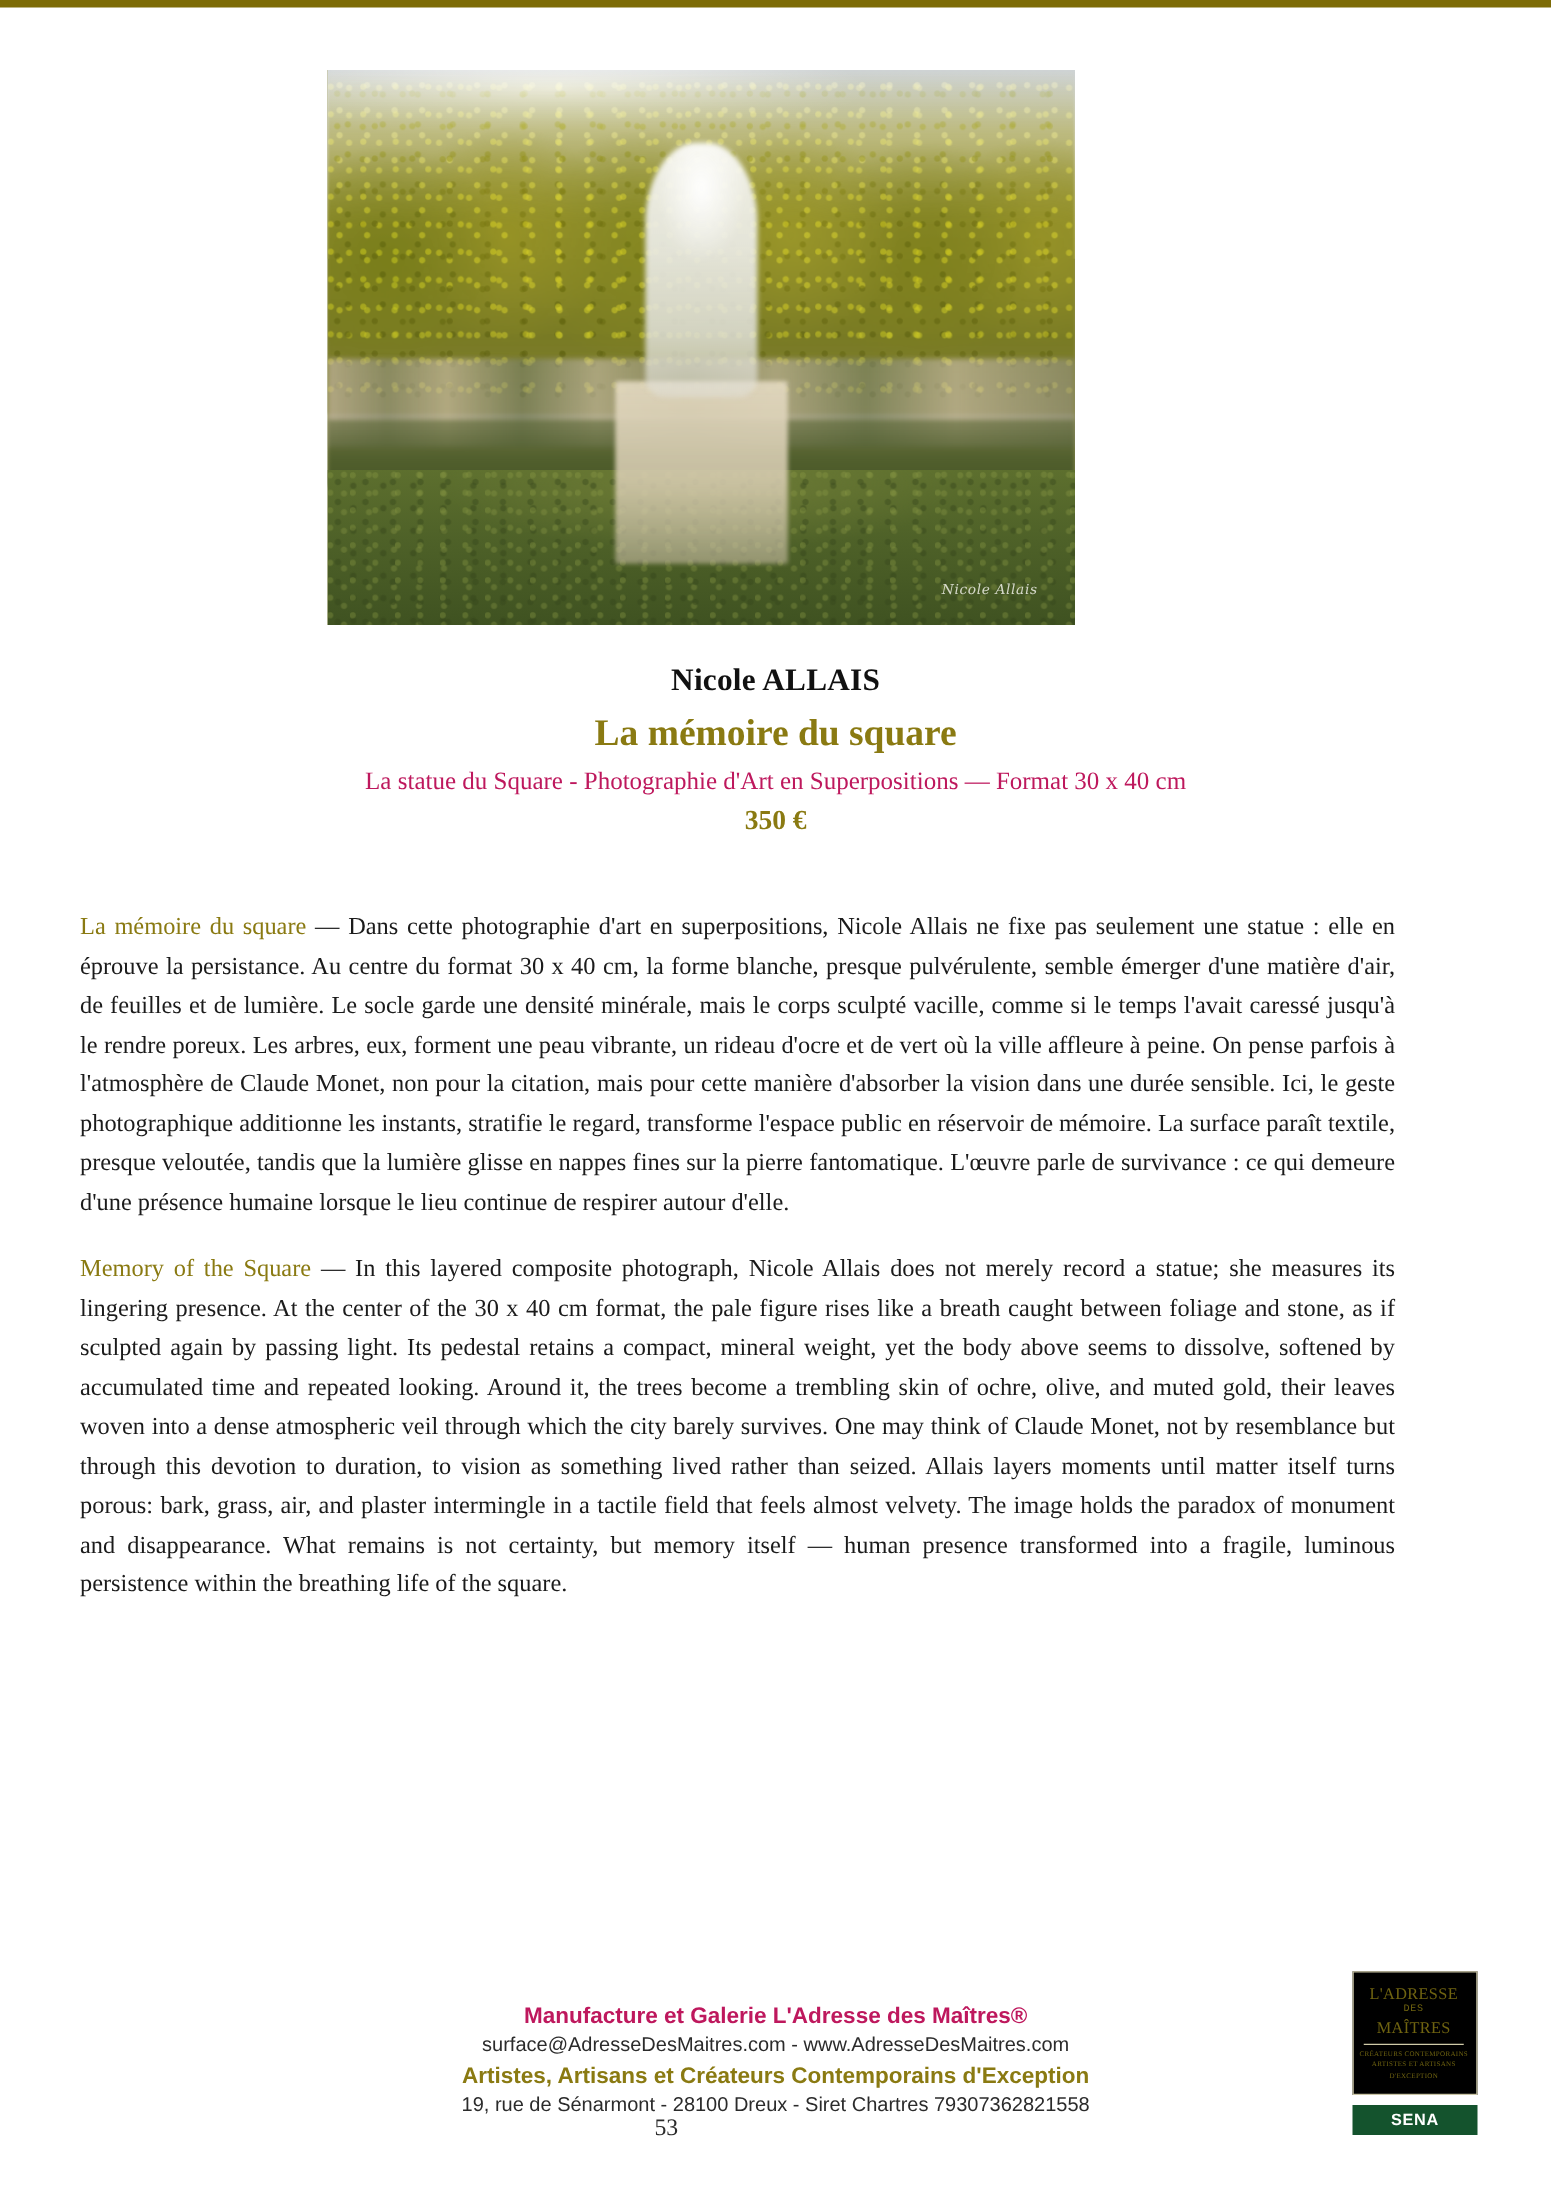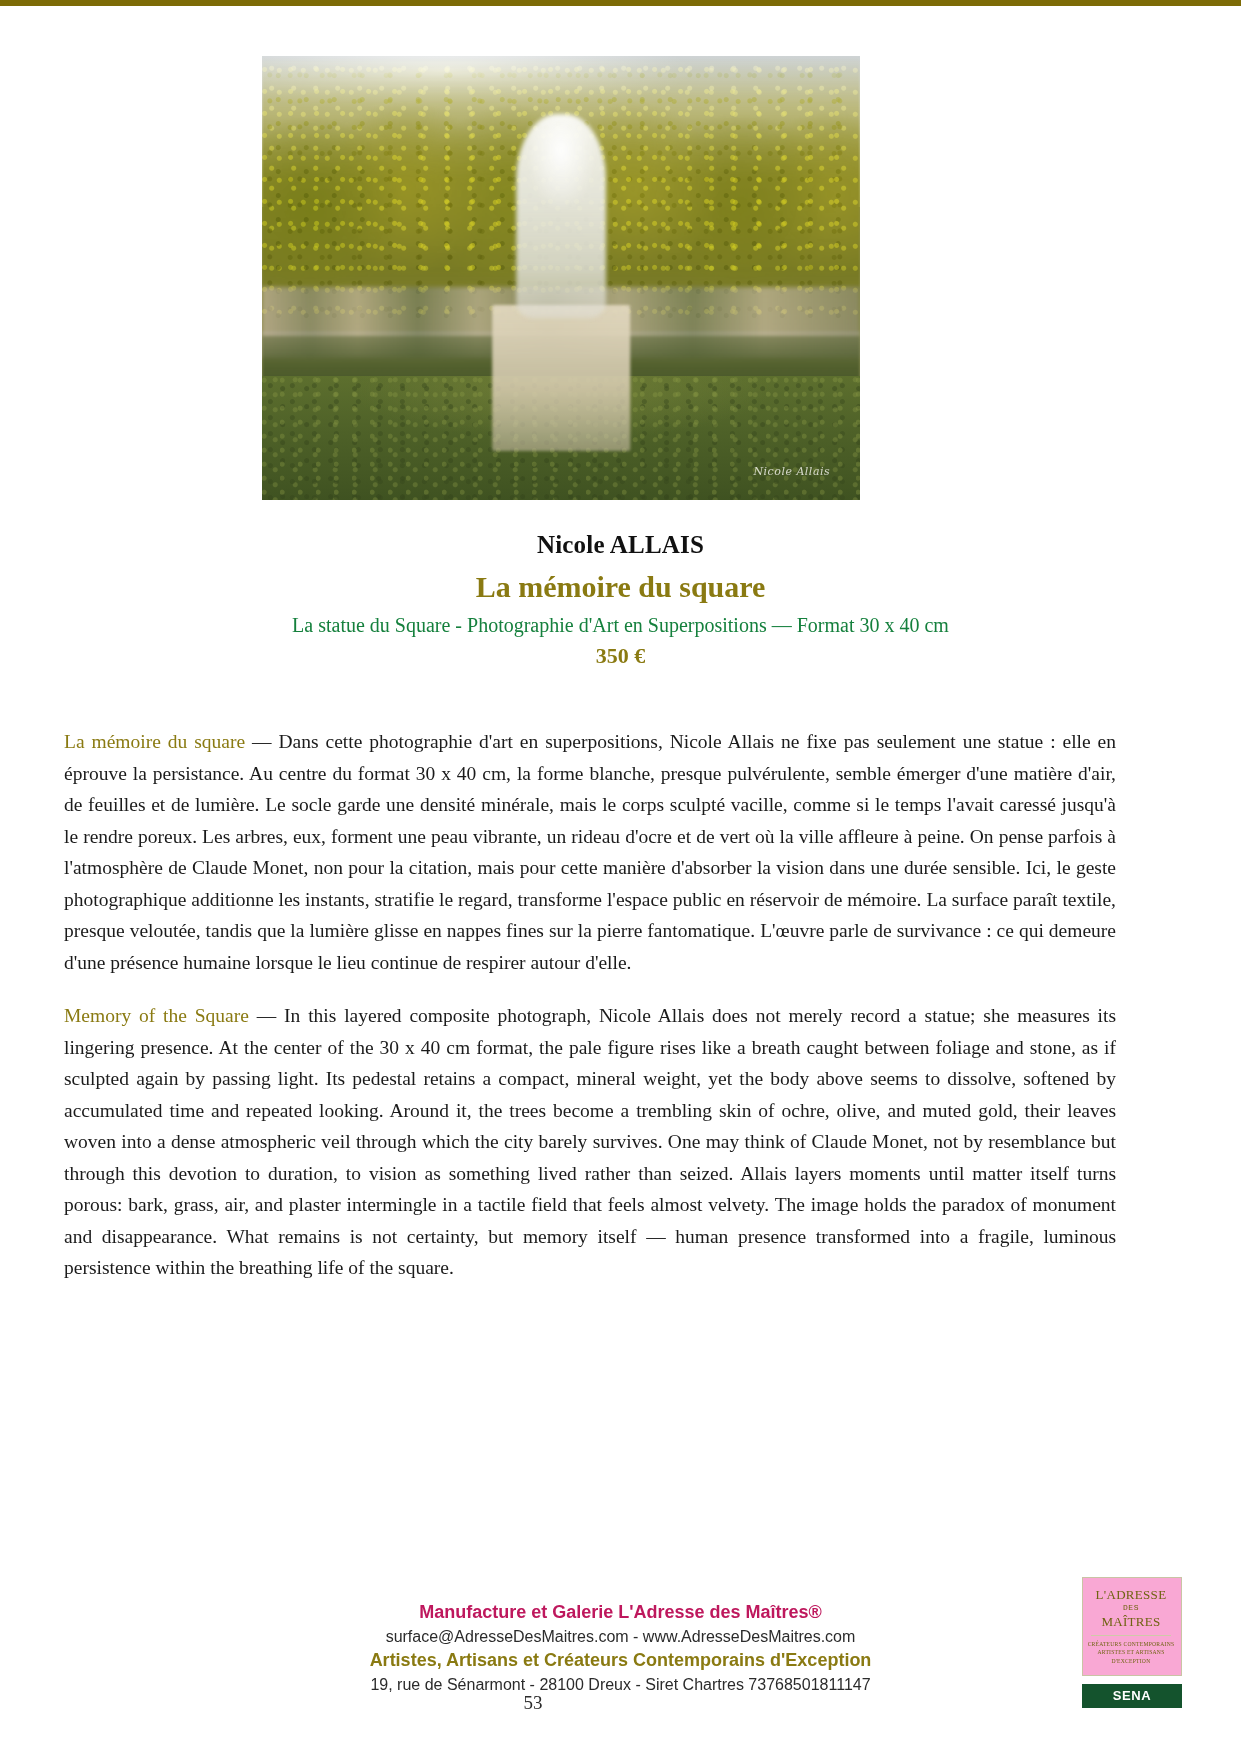--- a/index.html
+++ b/index.html
@@ -175,21 +175,21 @@
     font-weight: bold;
     font-size: 30px;
     color: #8a7a12;
   }
   .work-subtitle {
     position: absolute;
     top: 614px; left: 0; width: 1241px;
     text-align: center;
     font-family: "Liberation Serif", serif;
     font-size: 20px;
-    color: #15803d;
+    color: #be185d;
   }
   .work-price {
     position: absolute;
     top: 643px; left: 0; width: 1241px;
     text-align: center;
     font-family: "Liberation Serif", serif;
     font-weight: bold;
     font-size: 22px;
     color: #8a7a12;
   }
@@ -257,21 +257,21 @@
 
   
   .logo-block {
     position: absolute;
     left: 1082px;
     top: 1577px;
     width: 100px;
   }
   .logo-card {
     border: 1px solid #c9c4a4;
-    background: #f9a8d4;
+    background: #000000;
     padding: 9px 6px 10px 4px;
     text-align: center;
   }
   .logo-l1 {
     font-family: "Liberation Serif", serif;
     font-size: 13px;
     color: #6f6310;
     letter-spacing: 0.3px;
     line-height: 15px;
   }
@@ -346,21 +346,21 @@
     </p>
     <p class="para">
       <span class="lead">Memory of the Square</span><span> — </span><span>In this layered composite photograph, Nicole Allais does not merely record a statue; she measures its lingering presence. At the center of the 30 x 40 cm format, the pale figure rises like a breath caught between foliage and stone, as if sculpted again by passing light. Its pedestal retains a compact, mineral weight, yet the body above seems to dissolve, softened by accumulated time and repeated looking. Around it, the trees become a trembling skin of ochre, olive, and muted gold, their leaves woven into a dense atmospheric veil through which the city barely survives. One may think of Claude Monet, not by resemblance but through this devotion to duration, to vision as something lived rather than seized. Allais layers moments until matter itself turns porous: bark, grass, air, and plaster intermingle in a tactile field that feels almost velvety. The image holds the paradox of monument and disappearance. What remains is not certainty, but memory itself — human presence transformed into a fragile, luminous persistence within the breathing life of the square.</span>
     </p>
   </div>
 
   <div class="footer">
     <div class="f-line1">Manufacture et Galerie L'Adresse des Maîtres®</div>
     <div class="f-line2">surface@AdresseDesMaitres.com - www.AdresseDesMaitres.com</div>
     <div class="f-line3">Artistes, Artisans et Créateurs Contemporains d'Exception</div>
-    <div class="f-line4">19, rue de Sénarmont - 28100 Dreux - Siret Chartres 73768501811147</div>
+    <div class="f-line4">19, rue de Sénarmont - 28100 Dreux - Siret Chartres 79307362821558</div>
   </div>
   <div class="page-number">53</div>
 
   <div class="logo-block">
     <div class="logo-card">
       <div class="logo-l1">L'ADRESSE</div>
       <div class="logo-l2">DES</div>
       <div class="logo-l3">MAÎTRES</div>
       <div class="logo-divider"></div>
       <div class="logo-sub">CRÉATEURS CONTEMPORAINS</div>

